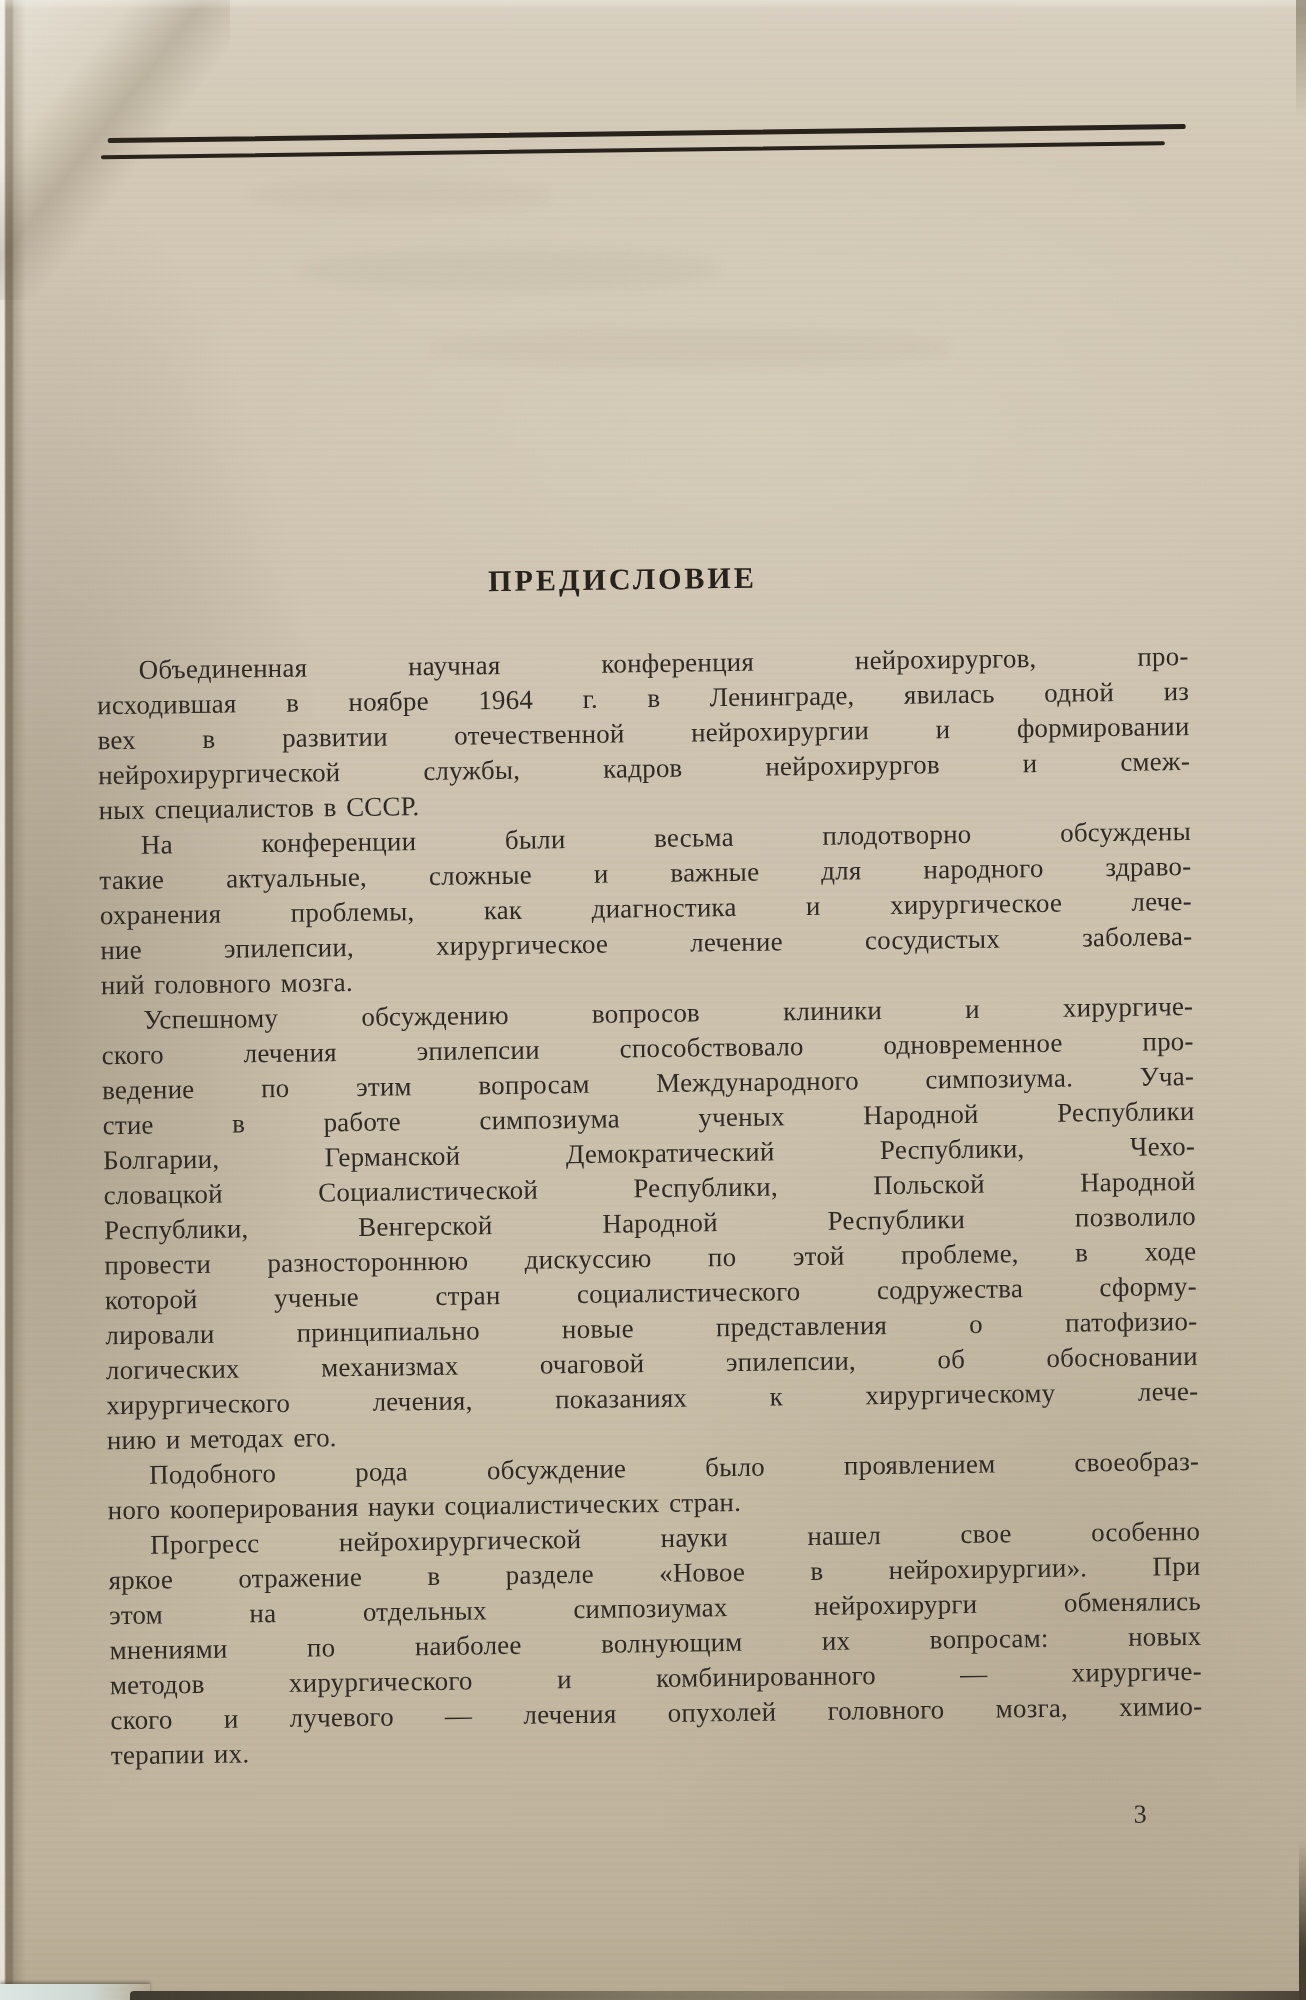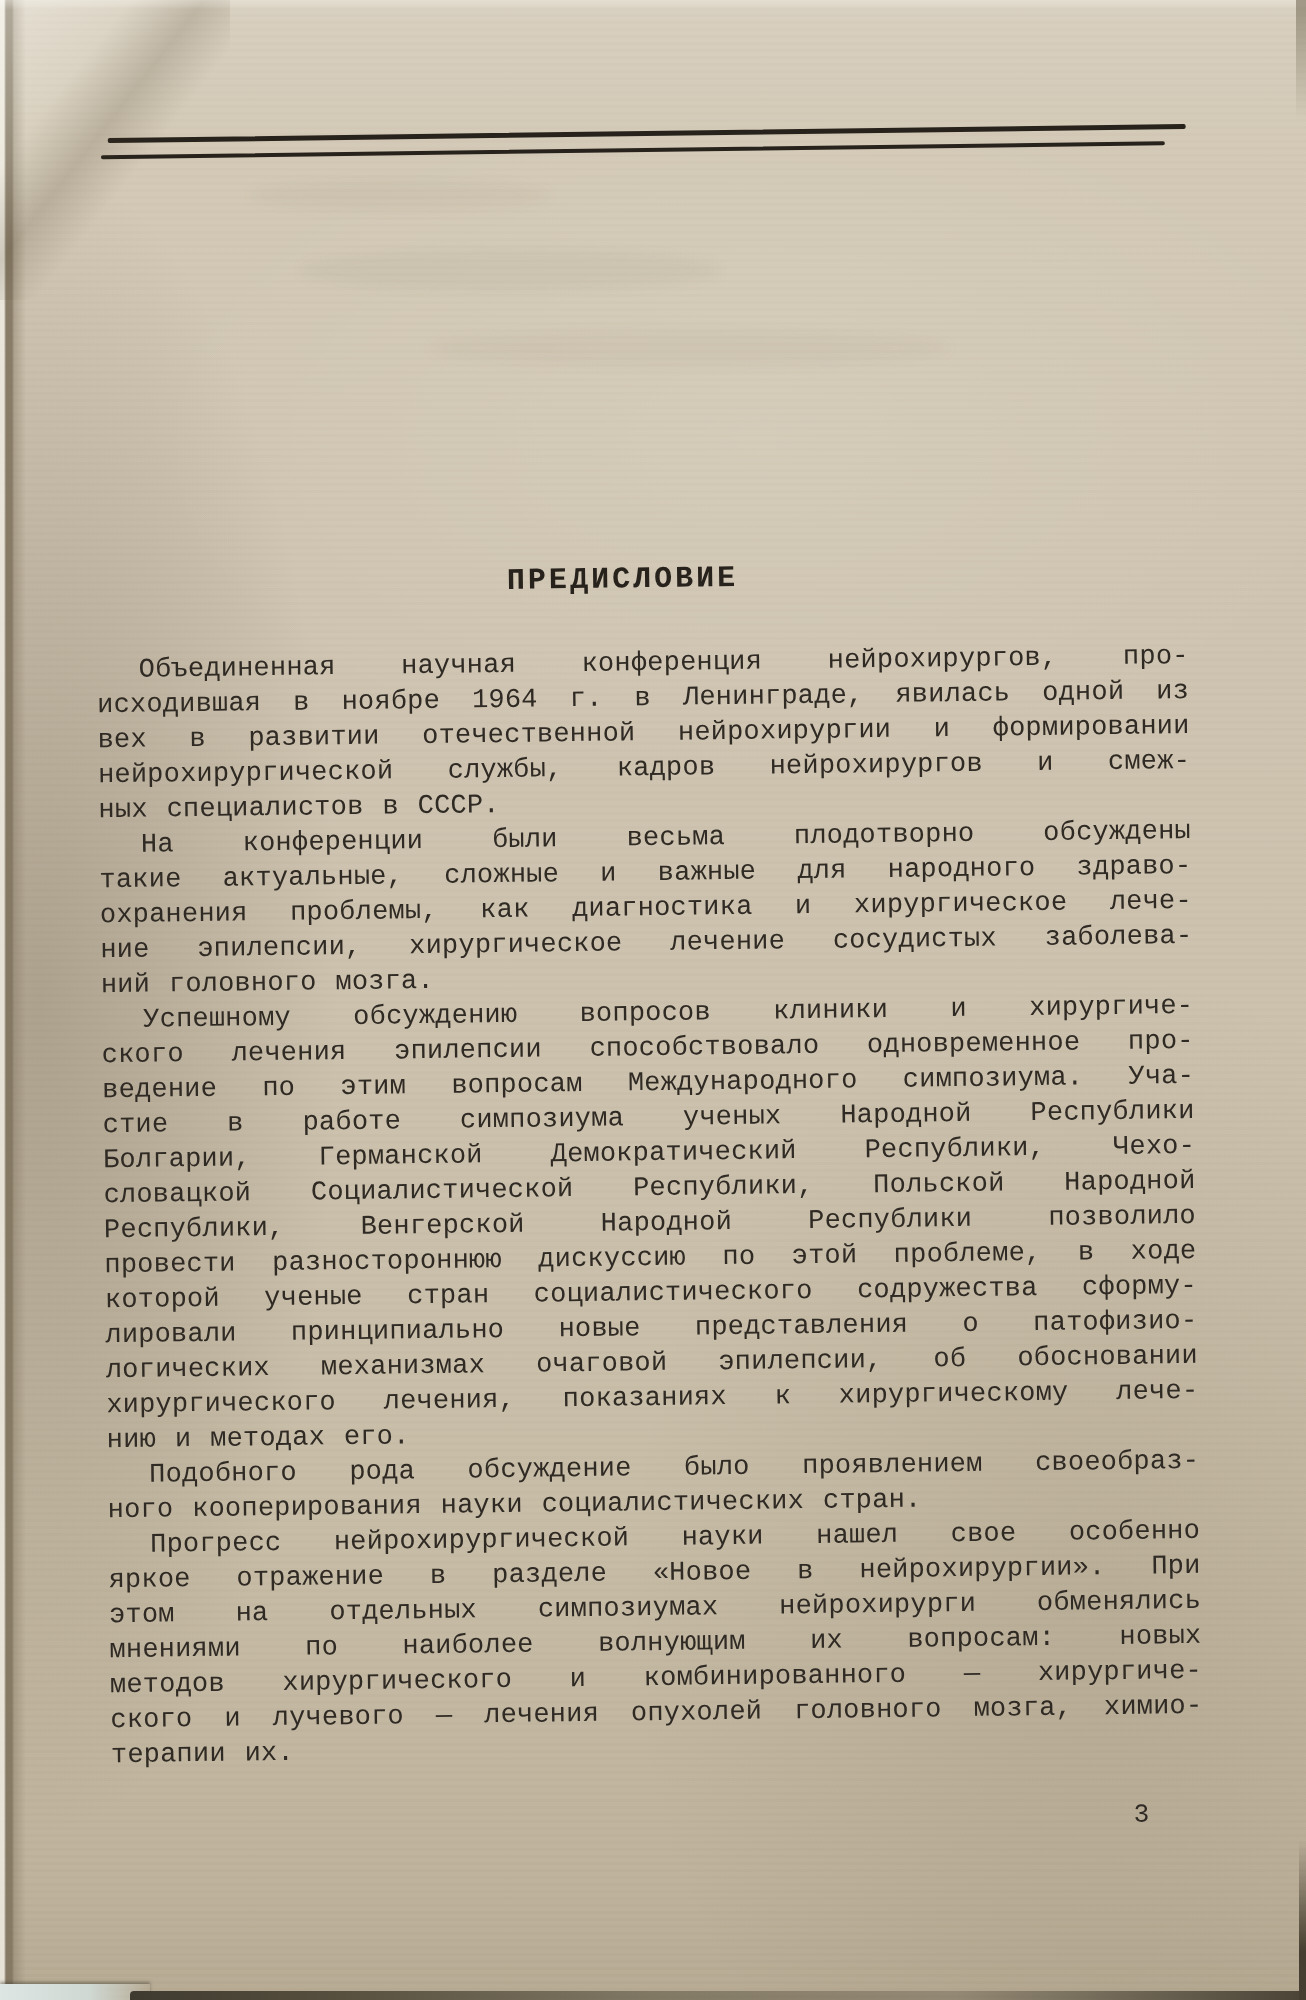--- a/index.html
+++ b/index.html
@@ -10,21 +10,20 @@
   }
   
   .page{
     position:absolute;inset:0;
     background:
       radial-gradient(ellipse 900px 500px at 58% 22%, rgba(255,255,245,0.10), rgba(255,255,245,0) 70%),
       radial-gradient(ellipse 700px 900px at 85% 80%, rgba(70,55,30,0.10), rgba(70,55,30,0) 70%),
       radial-gradient(ellipse 500px 1400px at 3% 50%, rgba(60,48,28,0.22), rgba(60,48,28,0) 60%),
       repeating-linear-gradient(180deg, rgba(0,0,0,0.012) 0 3px, rgba(255,255,255,0.012) 3px 7px),
       linear-gradient(180deg,#d9d0c0 0%,#d3c9b6 7%,#cfc4b1 28%,#ccc1ad 52%,#c7bca6 76%,#beb29c 94%,#b6aa93 100%);
-    font-family: Liberation Mono, monospace;
   }
   
   .edge-left{
     position:absolute;left:0;top:0;width:26px;height:2000px;
     background:linear-gradient(90deg,#efece2 0 4px,#7d715c 6px 12px,rgba(125,113,92,0.45) 14px,rgba(125,113,92,0) 26px);
     opacity:.85;
   }
   
   .fold{
     position:absolute;left:0;top:0;width:230px;height:300px;

